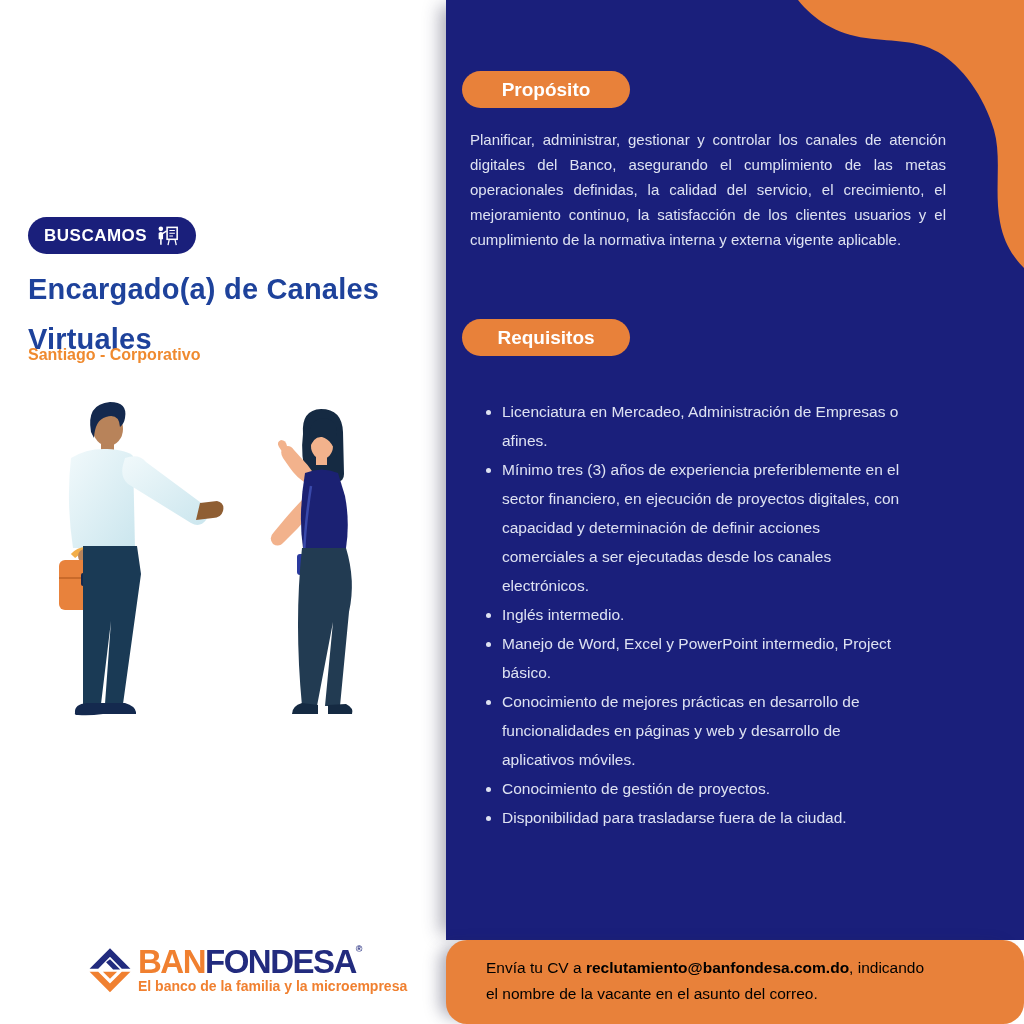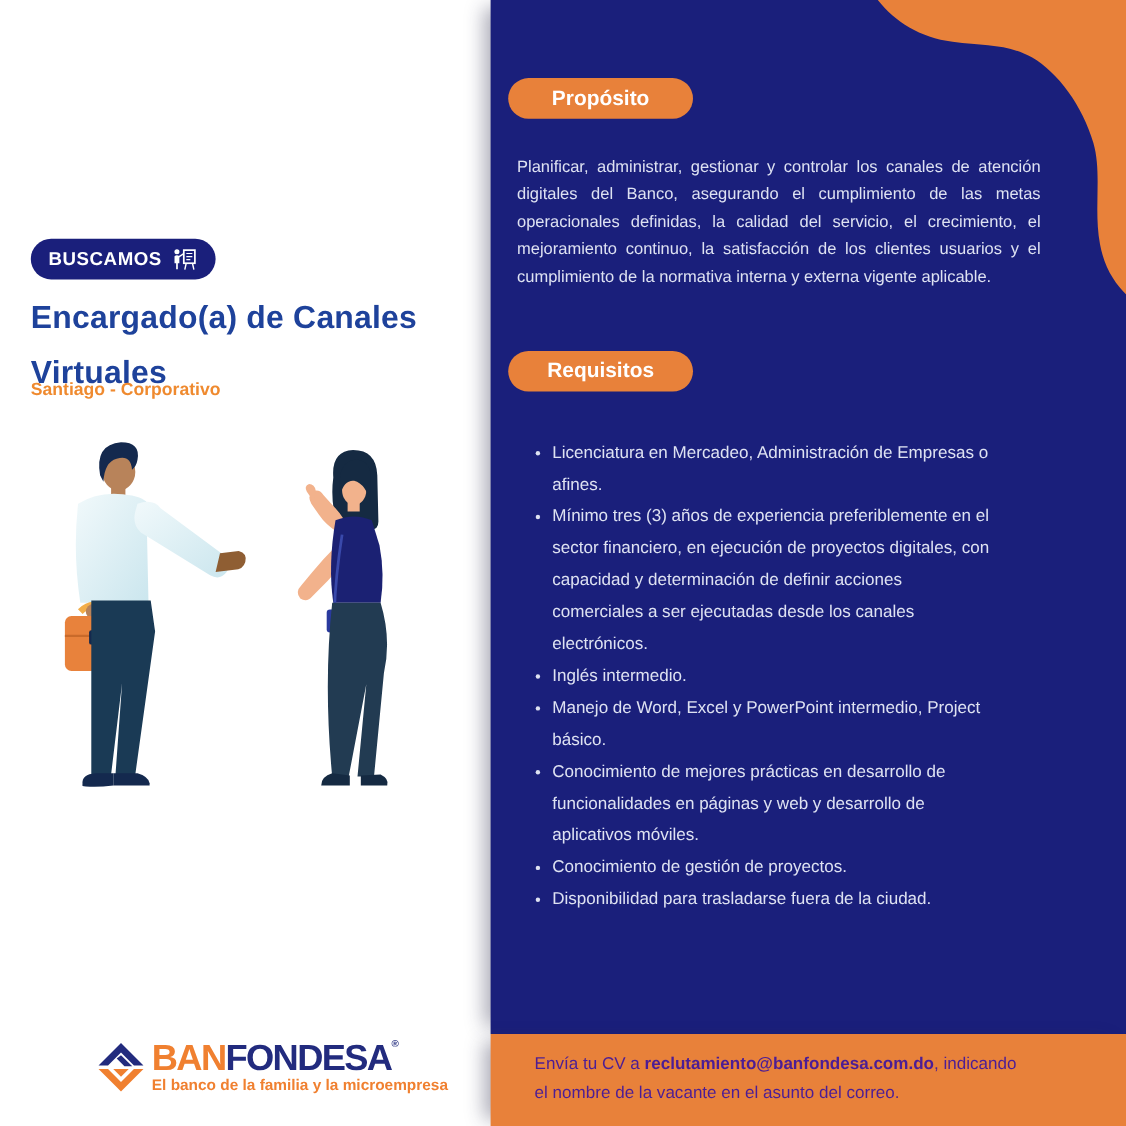--- a/index.html
+++ b/index.html
@@ -41,36 +41,36 @@
   }
   .corner-blob{position:absolute;top:0;right:0;}
   .pill{
     position:absolute;left:16px;width:168px;height:37px;border-radius:19px;
     background:#E8813A;color:#ffffff;font-weight:bold;font-size:19px;
     display:flex;align-items:center;justify-content:center;
   }
   .pill-proposito{top:71px;}
   .pill-requisitos{top:319px;}
   .proposito-text{
-    position:absolute;left:24px;top:139px;width:476px;margin:0;
+    position:absolute;left:24px;top:127px;width:476px;margin:0;
     color:#DEE2F2;font-size:15px;line-height:25px;text-align:justify;
   }
   .requisitos-list{
     position:absolute;left:38px;top:397px;width:500px;margin:0;
     padding:0 0 0 18px;color:#DEE2F2;font-size:15.5px;line-height:29px;
     list-style:disc outside;
   }
   .requisitos-list li{white-space:pre-line;}
   .requisitos-list li::marker{color:#DEE2F2;}
   
   .cv-footer{
     position:absolute;left:446px;top:940px;width:578px;height:84px;
     background:#E8813A;box-shadow:-12px 0 16px -6px rgba(40,40,70,.38);
     box-sizing:border-box;padding:15px 30px 0 40px;
-    color:#4c1d95;font-size:15.5px;line-height:26px;white-space:pre-line;
+    color:#000000;font-size:15.5px;line-height:26px;white-space:pre-line;border-radius:21px;
   }
   .cv-footer .email{font-weight:bold;}
 </style>
 </head>
 <body>
 
 <div class="canvas">
 
   <div class="badge">
     <span>BUSCAMOS</span>

